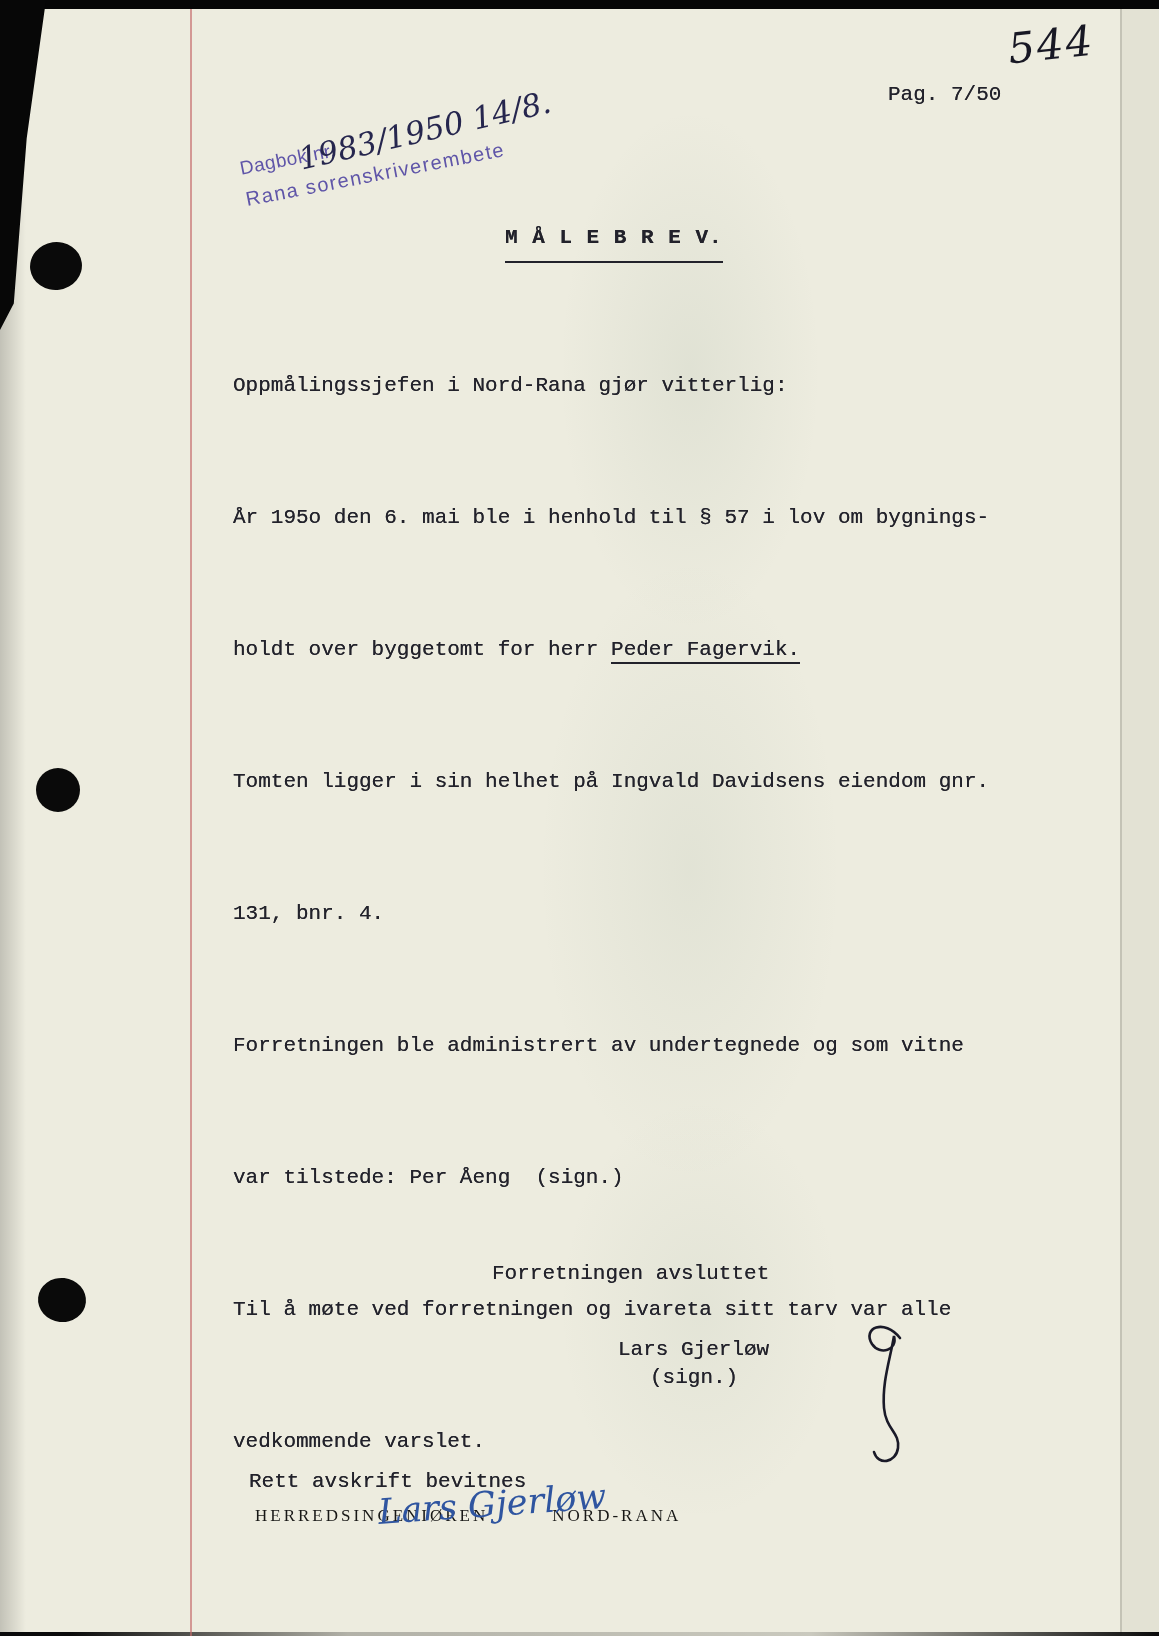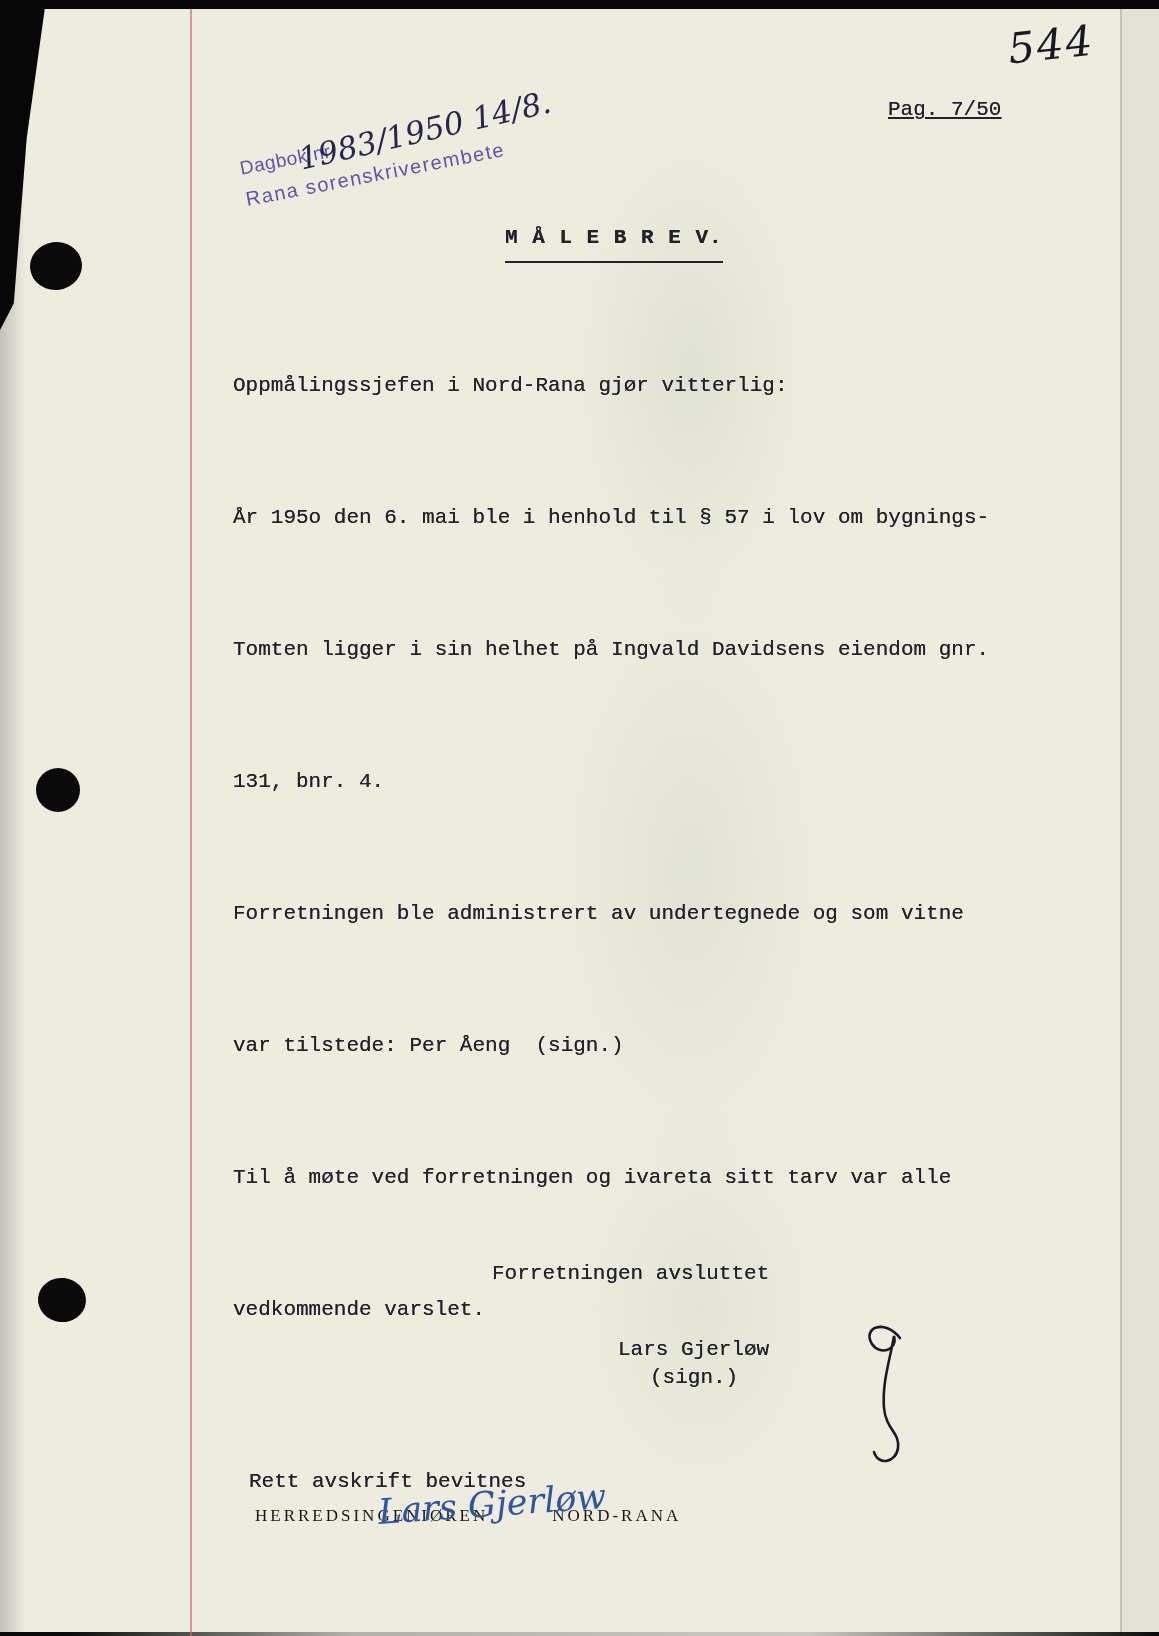--- a/index.html
+++ b/index.html
@@ -27,21 +27,21 @@
   .ghost{pointer-events:none;border-radius:50%;}
   .g1{left:560px;top:110px;width:260px;height:520px;
       background:radial-gradient(closest-side,rgba(110,135,115,0.10),rgba(110,135,115,0));}
   .g2{left:540px;top:560px;width:300px;height:620px;
       background:radial-gradient(closest-side,rgba(110,135,115,0.09),rgba(110,135,115,0));}
   .g3{left:560px;top:1100px;width:280px;height:420px;
       background:radial-gradient(closest-side,rgba(110,135,115,0.08),rgba(110,135,115,0));}
   
   .tw{font-family:"Liberation Mono", monospace;font-size:21px;white-space:pre;
       text-shadow:0 0 0.5px rgba(20,20,30,0.8);}
-  .page-label{left:888px;top:98px;text-decoration:underline;}
+  .page-label{left:888px;top:83px;}
   .title{left:505px;top:226px;font-weight:700;letter-spacing:1px;
          border-bottom:2px solid #22222b;padding-bottom:12px;}
   .body-block{left:233px;top:276px;width:860px;line-height:44px;}
   .u{border-bottom:2px solid #22222b;padding-bottom:1px;}
   .closing{left:492px;top:1262px;}
   .signer{left:618px;top:1338px;}
   .sign-note{left:650px;top:1366px;}
   .attestation{left:249px;top:1470px;}
   
   .hand{font-family:"DejaVu Serif", serif;font-style:italic;}
@@ -85,20 +85,21 @@
     <div class="stamp-prefix">Dagbok nr.</div>
     <div class="stamp-office">Rana sorenskriverembete</div>
   </div>
   <div class="abs hand diary-entry">1983/1950 14/8.</div>
 
   <div class="abs tw title">M Å L E B R E V.</div>
 
   <div class="abs tw body-block">
     <div class="line">Oppmålingssjefen i Nord-Rana gjør vitterlig:</div>
     <div class="line">År 195o den 6. mai ble i henhold til § 57 i lov om bygnings-</div>
+    <div class="line"><span>holdt over byggetomt for herr </span><span class="u">Peder Fagervik.</span></div>
     <div class="line">Tomten ligger i sin helhet på Ingvald Davidsens eiendom gnr.</div>
     <div class="line">131, bnr. 4.</div>
     <div class="line">Forretningen ble administrert av undertegnede og som vitne</div>
     <div class="line">var tilstede: Per Åeng  (sign.)</div>
     <div class="line">Til å møte ved forretningen og ivareta sitt tarv var alle</div>
     <div class="line">vedkommende varslet.</div>
     
     
     
     

